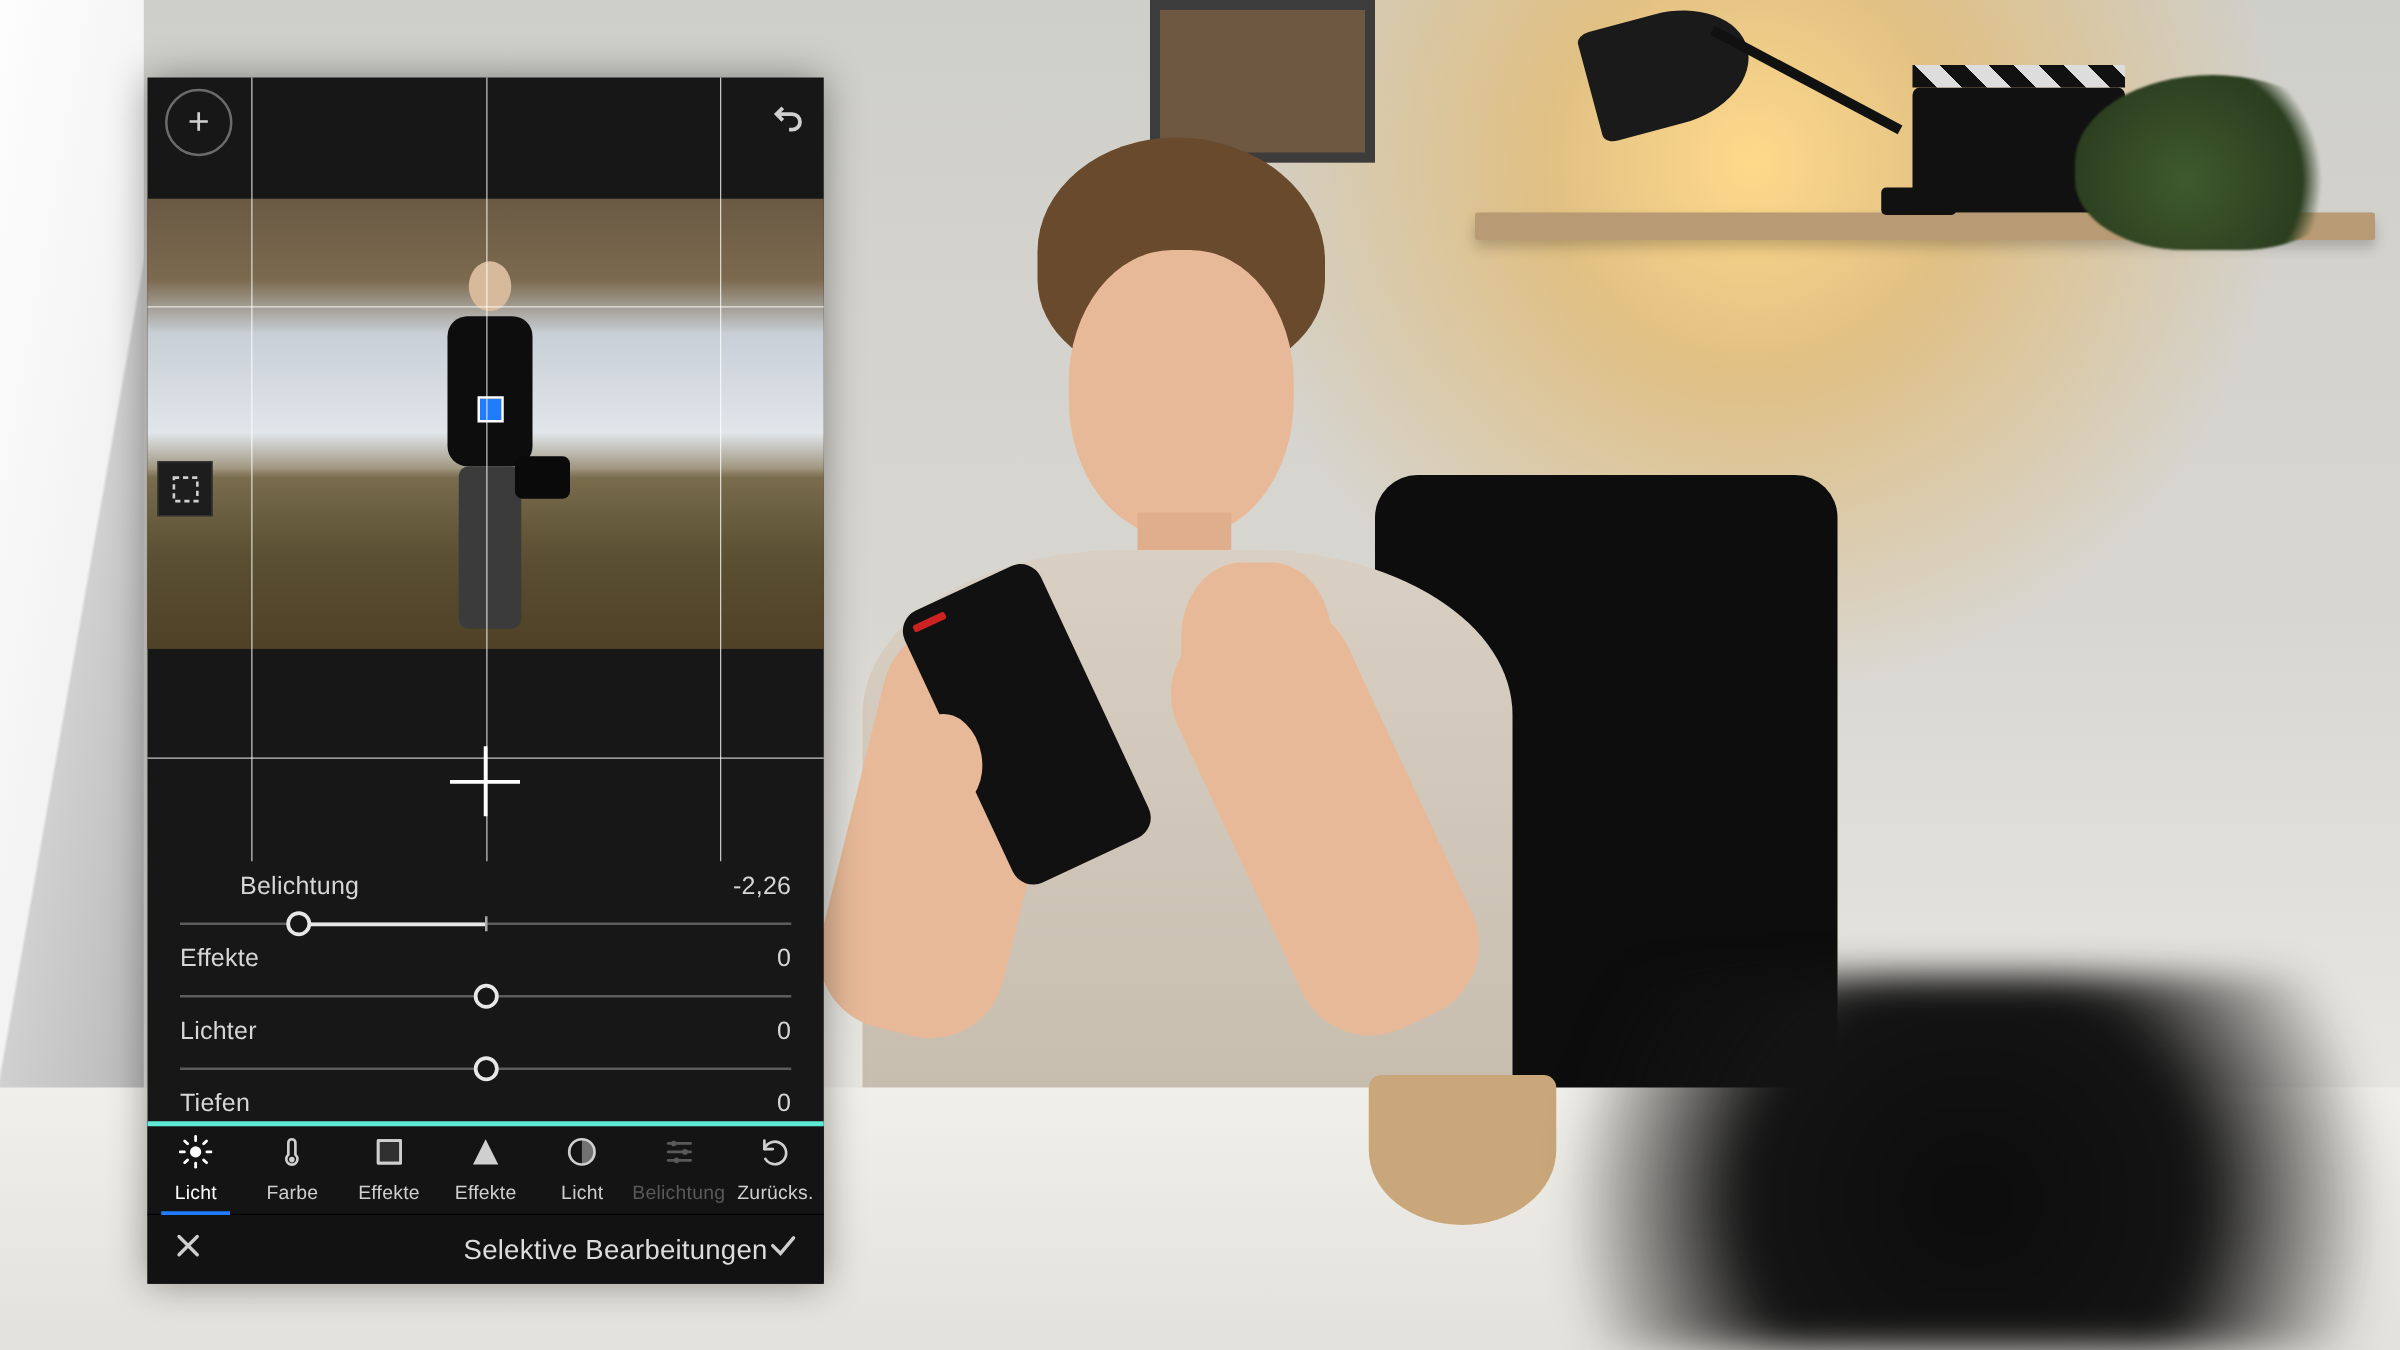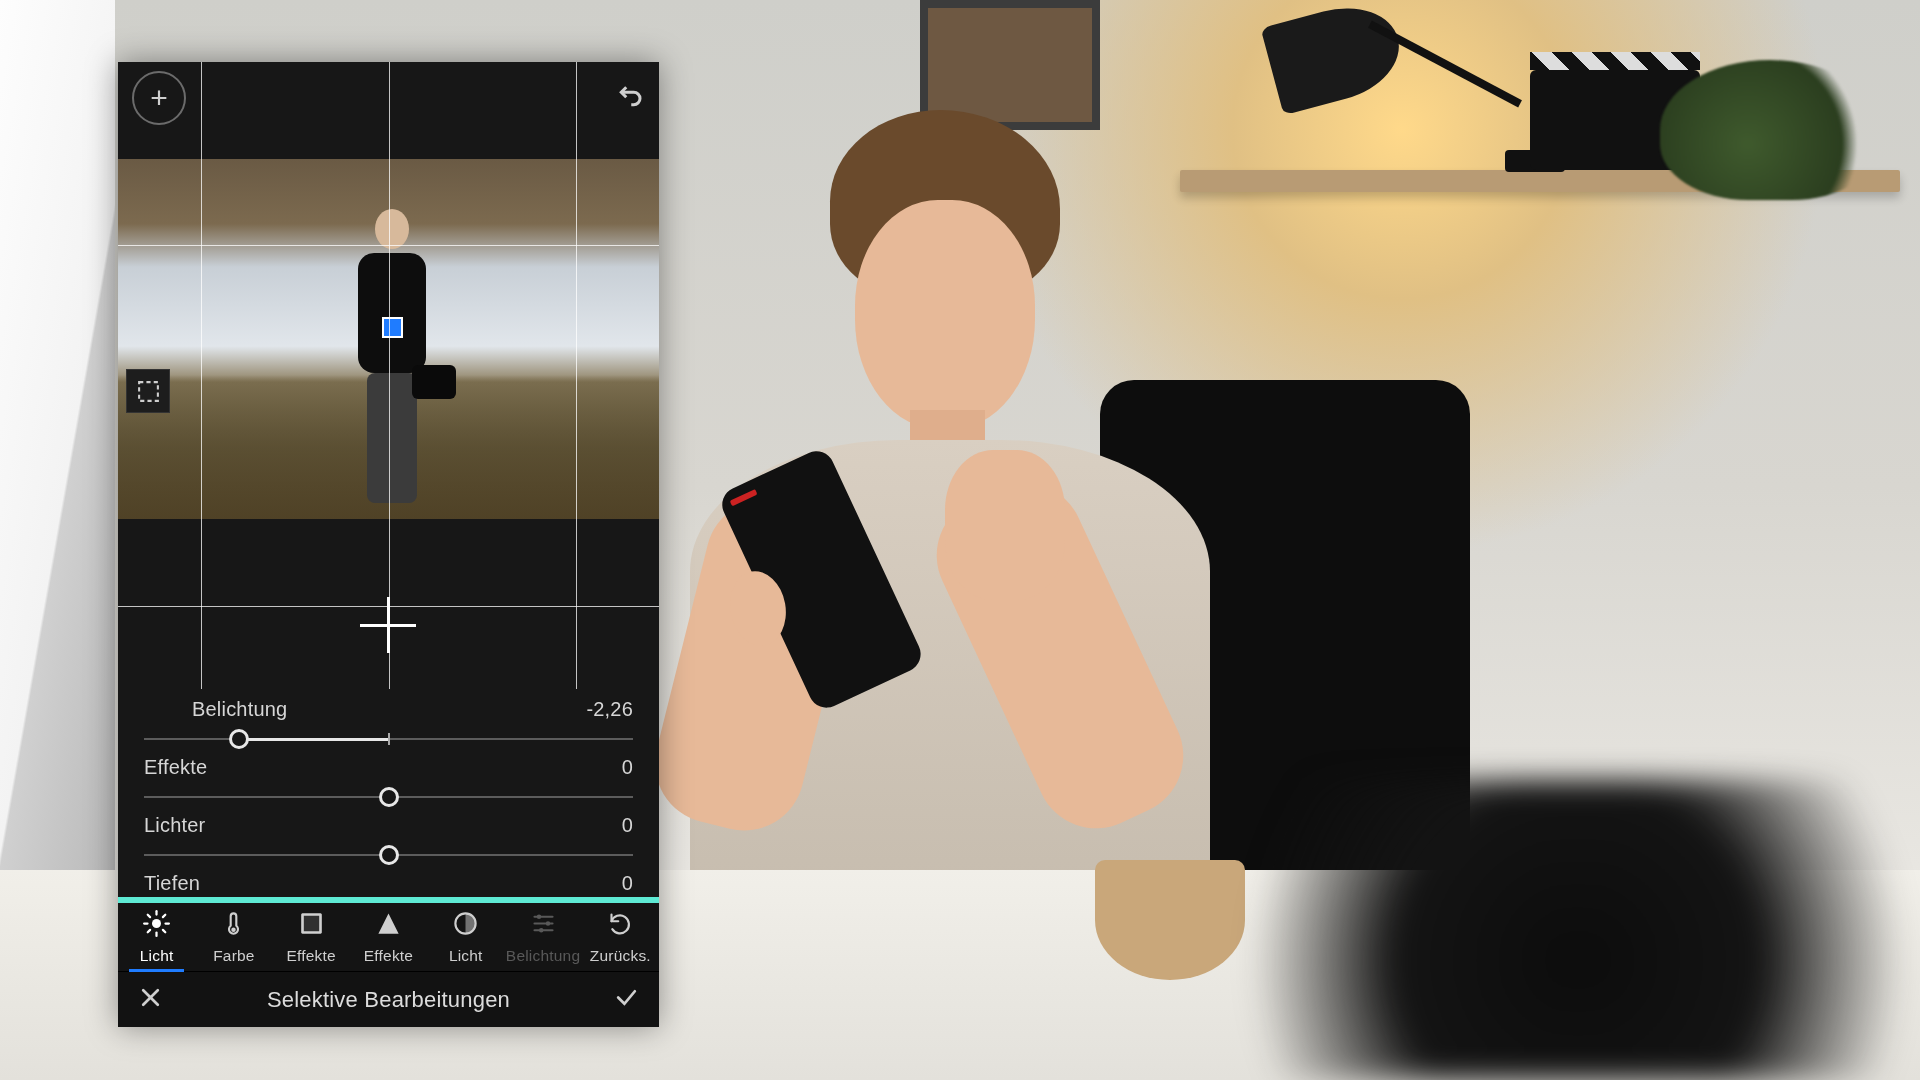--- a/index.html
+++ b/index.html
@@ -85,33 +85,33 @@
   .row{}
   .row-head{display:flex;justify-content:space-between;font-size:20px;color:#d6d6d6;margin-top:3px;}
   .row:first-child .row-head{margin-top:0;margin-left:48px;}
   .val{color:#d6d6d6;}
   .track{position:relative;height:28px;margin-top:4px;}
   .track::before{content:"";position:absolute;left:0;right:0;top:13px;height:2px;background:#5c5c5c;}
   .tick{position:absolute;top:8px;width:2px;height:12px;background:#a9a9a9;}
   .handle{position:absolute;top:4px;width:20px;height:20px;border-radius:50%;background:#161616;border:3px solid #e7e7e7;transform:translateX(-50%);}
   .active-seg{position:absolute;top:12.5px;height:3px;background:#e7e7e7;}
 
-  .toolbar{height:74px;display:flex;align-items:stretch;border-top:6px solid #5eead4;background:#141414;}
+  .toolbar{height:74px;display:flex;align-items:stretch;border-top:4px solid #5eead4;background:#141414;}
   .tool{flex:1;display:flex;flex-direction:column;align-items:center;justify-content:center;gap:6px;
     font-size:15.5px;color:#cfcfcf;cursor:pointer;position:relative;}
   .tool.disabled{color:#595959;}
   .tool.active{color:#fff;}
   .tool.active::after{content:"";position:absolute;left:14%;right:14%;bottom:-1px;height:3px;background:#1f7cff;}
   .tool svg{width:27px;height:27px;stroke:currentColor;fill:none;stroke-width:1.9;stroke-linecap:round;stroke-linejoin:round;}
   .tool .sun{fill:currentColor;stroke:none;}
   .tool .fillicon{fill:currentColor;stroke:none;}
 
   .confirmbar{height:56px;display:flex;align-items:center;justify-content:space-between;padding:0 20px;
     background:#121212;border-top:1px solid #000;}
-  .confirmbar .title{flex:1;text-align:center;font-size:22px;color:#dcdcdc;}
+  .confirmbar .title{flex:1;text-align:right;font-size:22px;color:#dcdcdc;}
   .confirmbar svg{width:25px;height:25px;stroke:#cfcfcf;fill:none;stroke-width:2.6;stroke-linecap:round;}
 </style>
 </head>
 <body>
 
 <div class="scene">
   <div class="monitor-edge"></div>
   <div class="frame"></div>
   <div class="wall-shelf"></div>
   <div class="lamp-head"></div>

